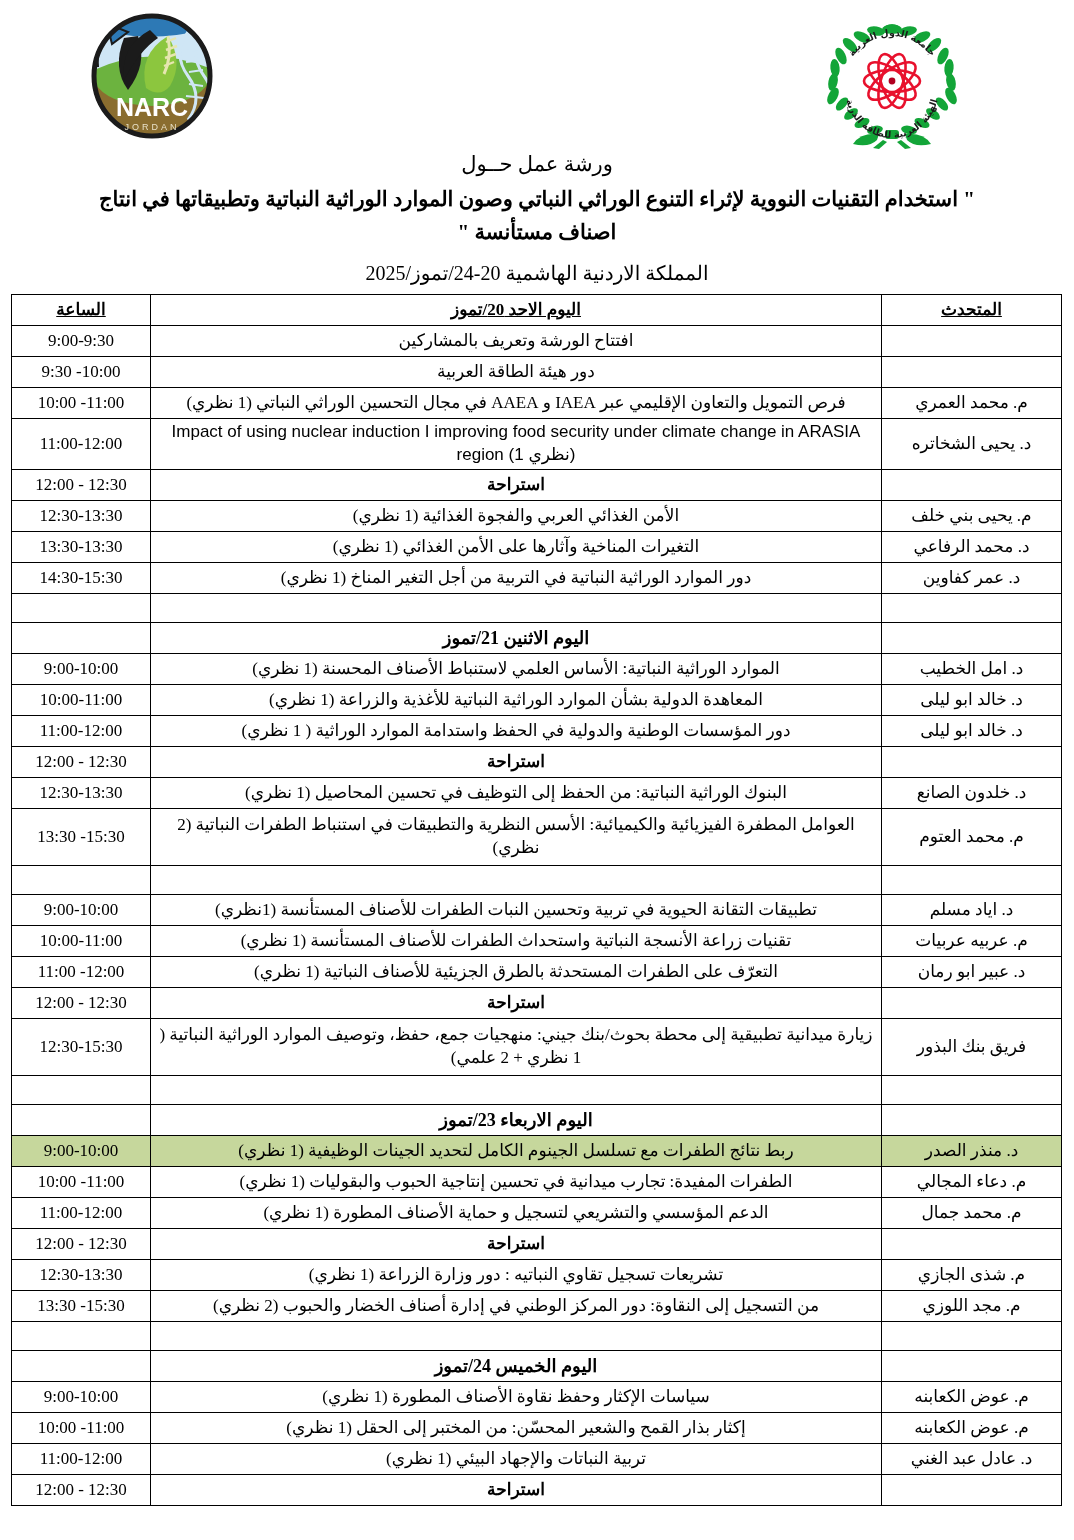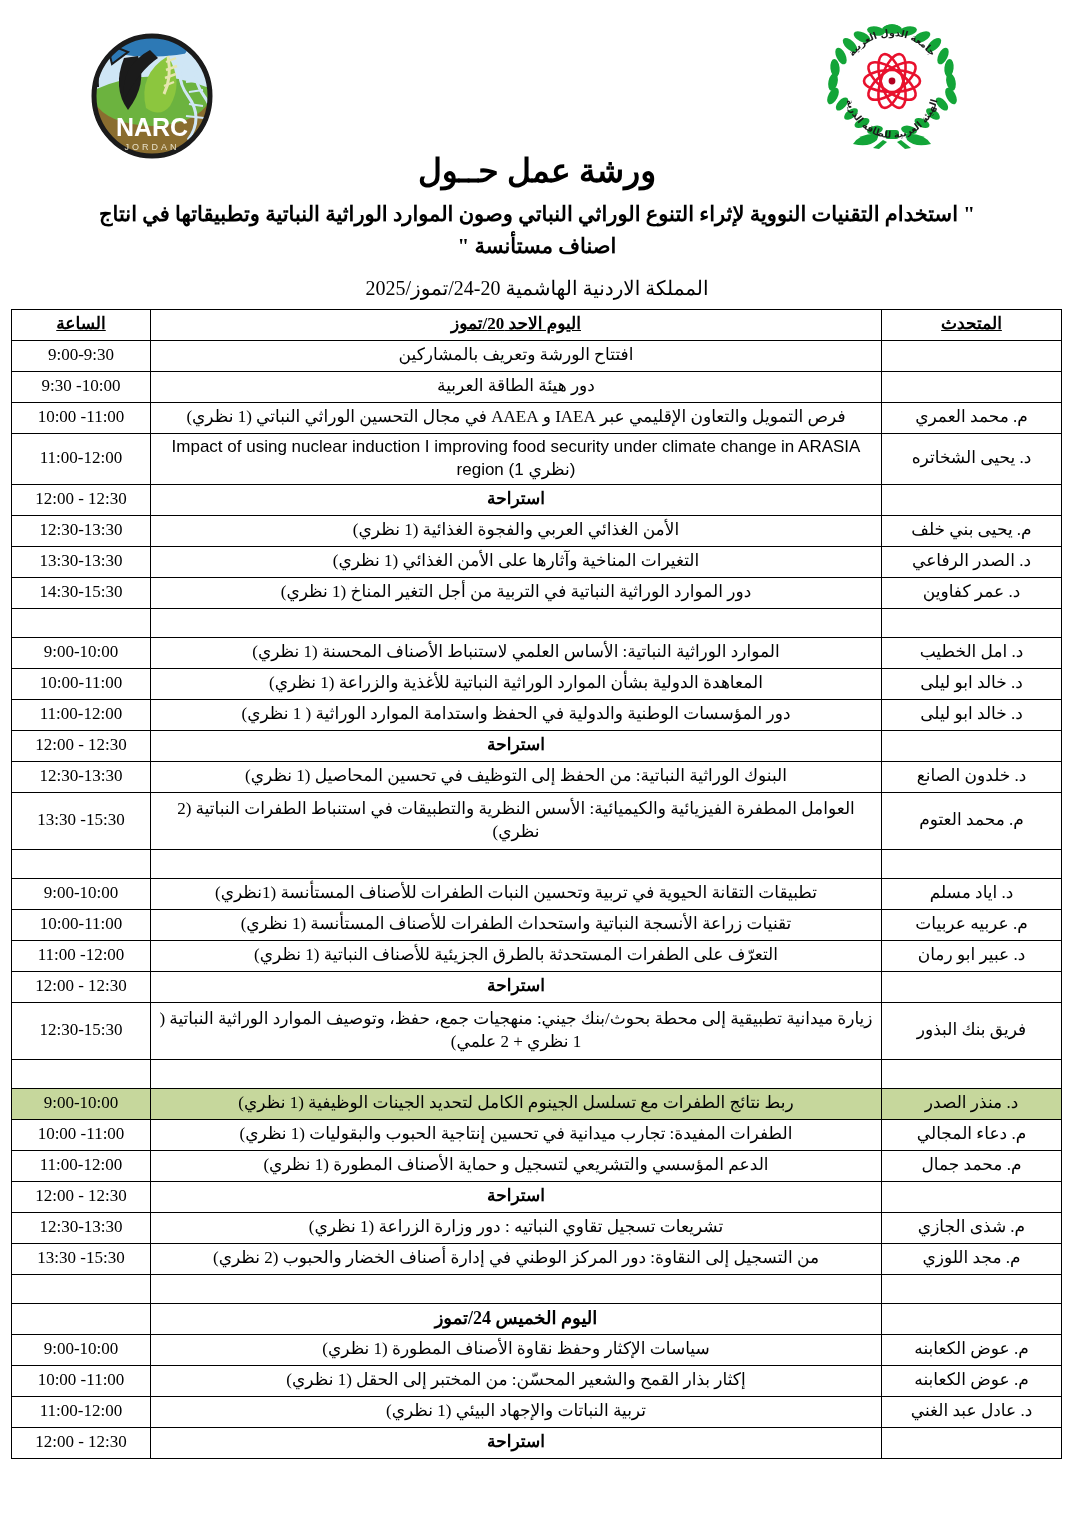--- a/index.html
+++ b/index.html
@@ -24,40 +24,40 @@
   }
 
   
   .logo-row {
     position: relative;
     height: 148px;
   }
   .logo-narc {
     position: absolute;
     left: 64px;
-    top: 32px;
+    top: 12px;
     width: 152px;
     height: 128px;
   }
   .logo-aaea {
     position: absolute;
     right: 95px;
     top: 18px;
     width: 150px;
     height: 132px;
   }
 
   
   .title-block {
     text-align: center;
     direction: rtl;
   }
   .wk-title {
-    font-size: 33px;
-    font-weight: bold;
+    font-size: 21px;
+    font-weight: normal;
     letter-spacing: 0.5px;
     line-height: 1.2;
     margin: 4px 0 6px 0;
   }
   .wk-subject {
     font-size: 21px;
     font-weight: bold;
     line-height: 1.55;
     margin: 0 auto;
     width: 930px;
@@ -290,32 +290,37 @@
           <td class="spk"></td>
           <td class="topic brk">استراحة</td>
           <td class="time">12:00 - 12:30</td>
         </tr>
         <tr>
           <td class="spk">م. يحيى بني خلف</td>
           <td class="topic">الأمن الغذائي العربي والفجوة الغذائية (1 نظري)</td>
           <td class="time">12:30-13:30</td>
         </tr>
         <tr>
-          <td class="spk">د. الصدر الرفاعي</td>
+          <td class="spk">د. محمد الرفاعي</td>
           <td class="topic">التغيرات المناخية  وآثارها على الأمن الغذائي (1 نظري)</td>
           <td class="time">13:30-13:30</td>
         </tr>
         <tr>
           <td class="spk">د. عمر كفاوين</td>
           <td class="topic">دور الموارد الوراثية النباتية في التربية من أجل التغير المناخ (1 نظري)</td>
           <td class="time">14:30-15:30</td>
         </tr>
         <tr class="spacer">
           <td class="spk"></td>
           <td class="topic"></td>
+          <td class="time"></td>
+        </tr>
+        <tr class="dayhdr">
+          <td class="spk"></td>
+          <td class="topic">اليوم الاثنين 21/تموز</td>
           <td class="time"></td>
         </tr>
         <tr>
           <td class="spk">د. امل الخطيب</td>
           <td class="topic">الموارد الوراثية النباتية: الأساس العلمي لاستنباط الأصناف المحسنة (1 نظري)</td>
           <td class="time">9:00-10:00</td>
         </tr>
         <tr>
           <td class="spk">د. خالد ابو ليلى</td>
           <td class="topic">المعاهدة الدولية بشأن الموارد الوراثية النباتية للأغذية والزراعة (1 نظري)</td>
@@ -369,20 +374,25 @@
         <tr class="tall">
           <td class="spk">فريق بنك البذور</td>
           <td class="topic">زيارة ميدانية تطبيقية إلى محطة بحوث/بنك جيني: منهجيات جمع، حفظ، وتوصيف الموارد الوراثية النباتية ( 1 نظري + 2 علمي)</td>
           <td class="time">12:30-15:30</td>
         </tr>
         <tr class="spacer">
           <td class="spk"></td>
           <td class="topic"></td>
           <td class="time"></td>
         </tr>
+        <tr class="dayhdr">
+          <td class="spk"></td>
+          <td class="topic">اليوم الاربعاء 23/تموز</td>
+          <td class="time"></td>
+        </tr>
         <tr class="highlight">
           <td class="spk">د. منذر الصدر</td>
           <td class="topic">ربط نتائج الطفرات مع تسلسل الجينوم الكامل لتحديد الجينات الوظيفية (1 نظري)</td>
           <td class="time">9:00-10:00</td>
         </tr>
         <tr>
           <td class="spk">م. دعاء المجالي</td>
           <td class="topic">الطفرات المفيدة: تجارب ميدانية في تحسين إنتاجية الحبوب والبقوليات (1 نظري)</td>
           <td class="time">10:00 -11:00</td>
         </tr>

